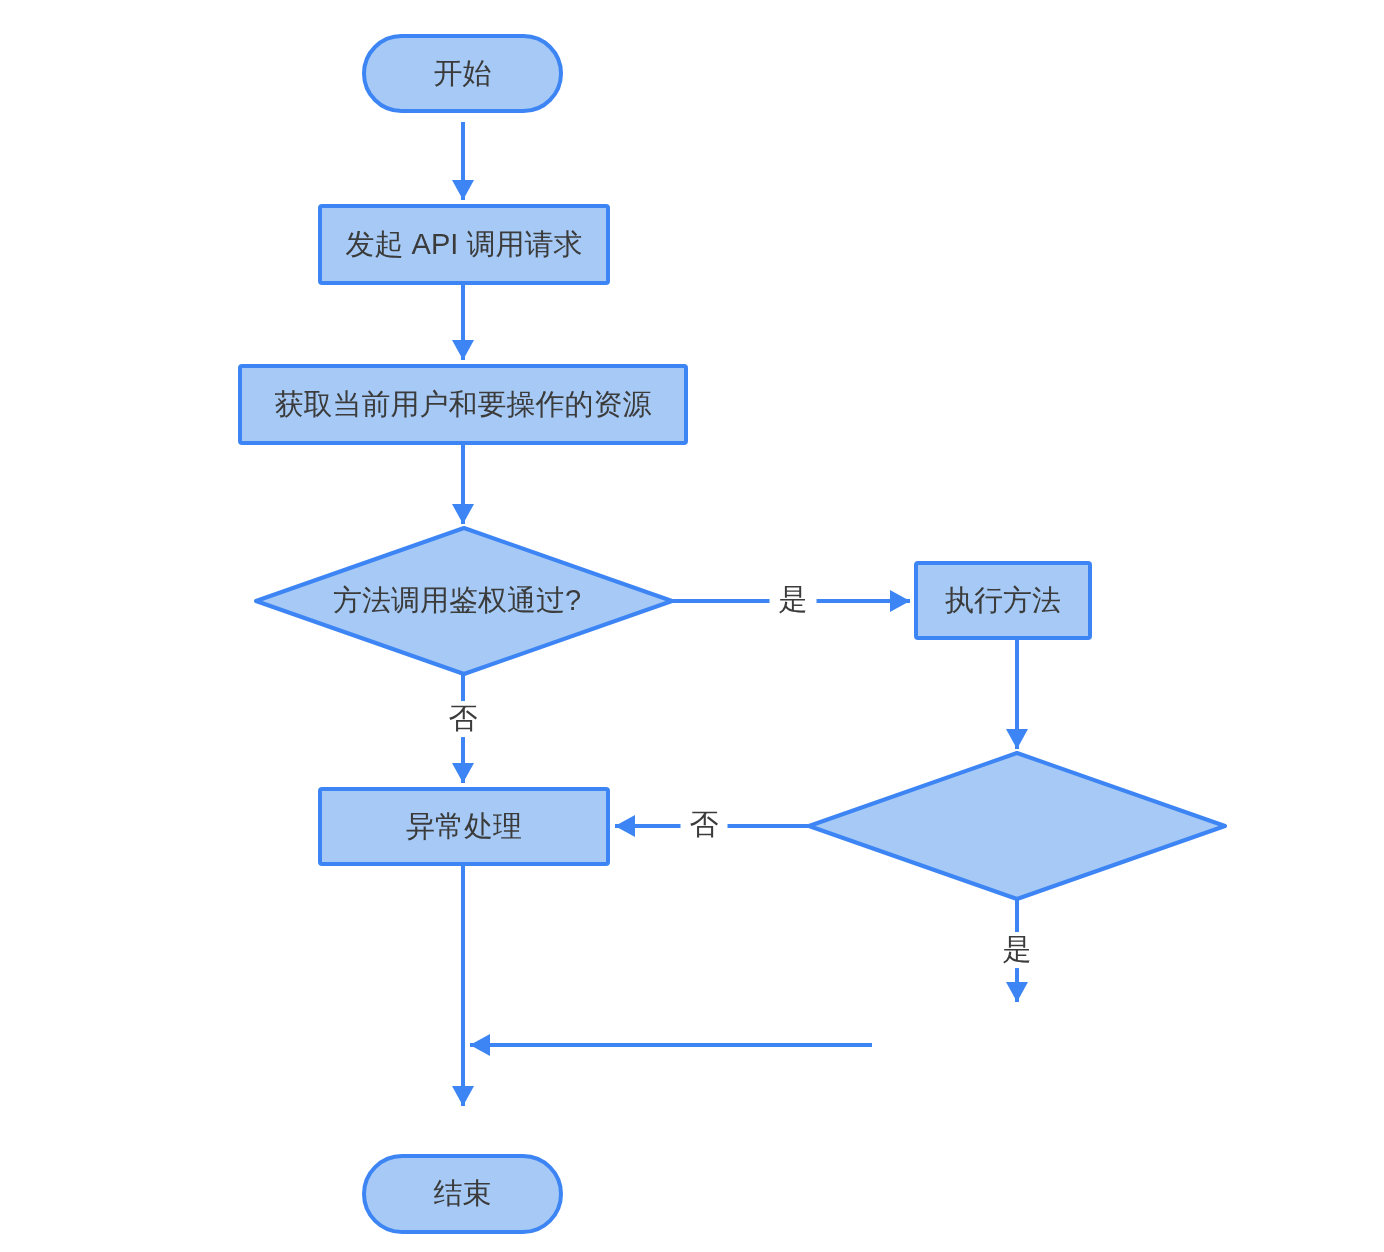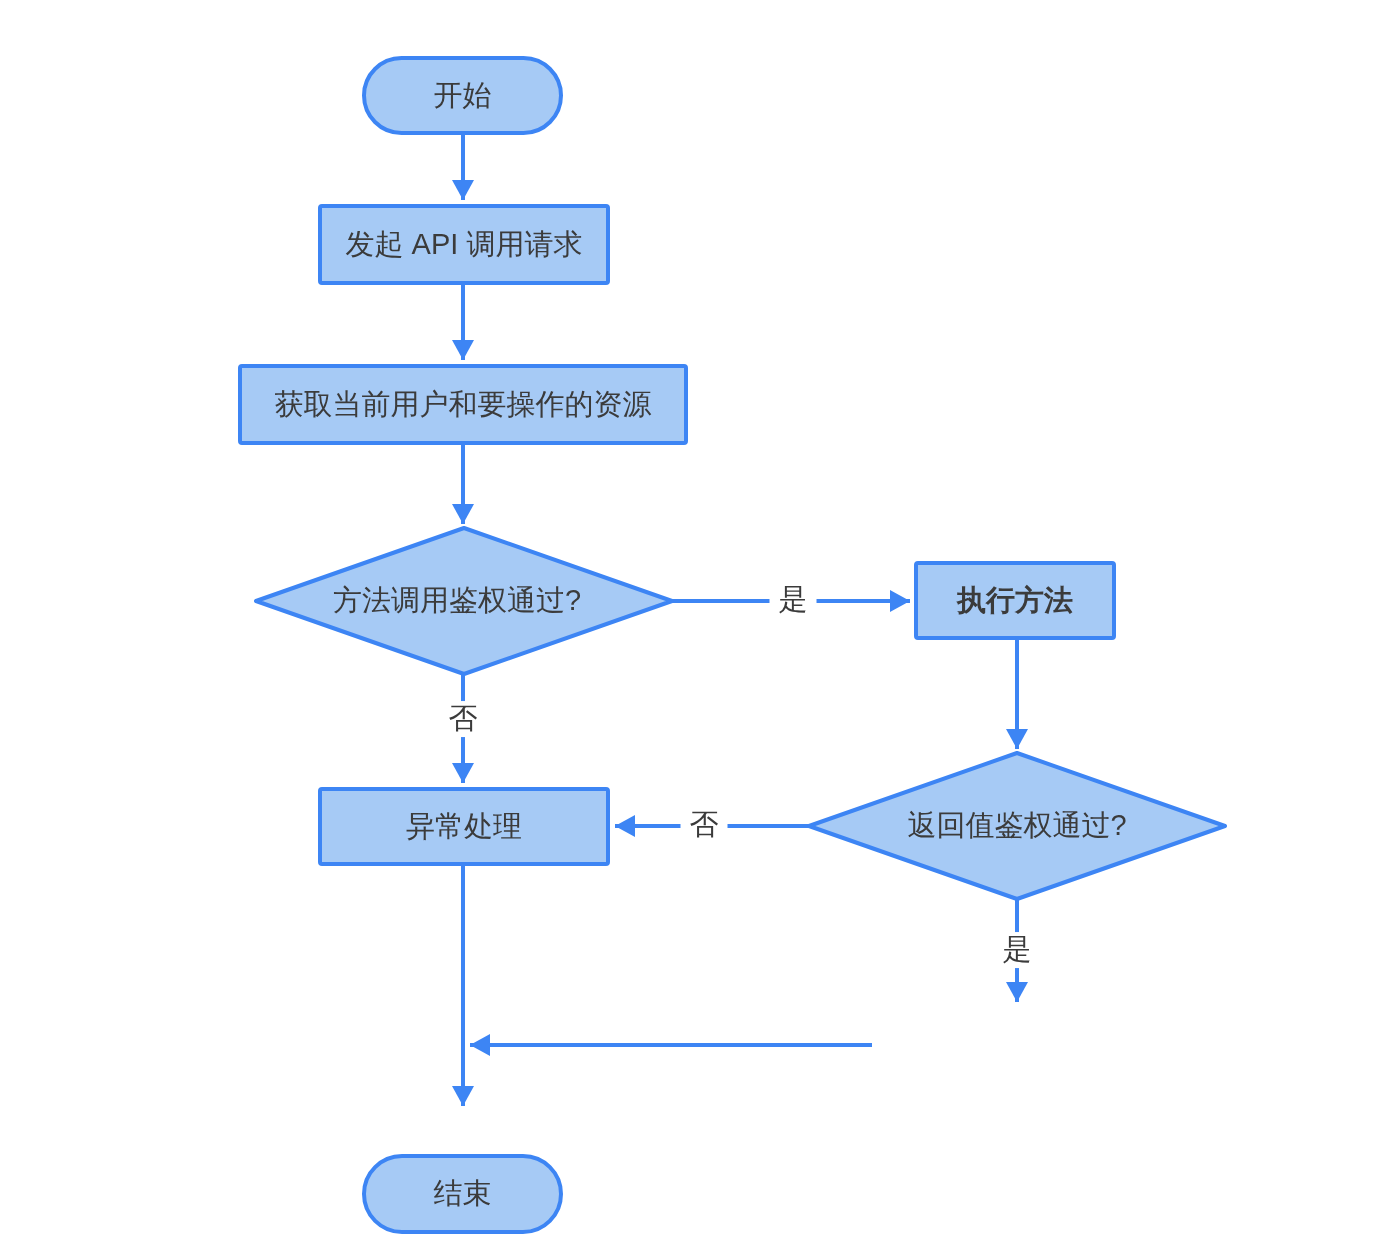--- a/index.html
+++ b/index.html
@@ -98,39 +98,38 @@
     <path class="edge" d="M1017 899 V1002" marker-end="url(#arrow)"></path>
 
     <path class="edge" d="M872 1045 H470" marker-end="url(#arrow)"></path>
 
     <path class="edge" d="M463 866 V1106" marker-end="url(#arrow)"></path>
 
     <polygon class="diamond" points="464,528 672,601 464,674 256,601"></polygon>
     <polygon class="diamond" points="1017,753 1225,826 1017,899 809,826"></polygon>
   </svg>
 
-  <div class="node terminator" style="left:362px; top:56px; width:201px; height:79px;">
+  <div class="node terminator" style="left:362px; top:34px; width:201px; height:79px;">
     <span>开始</span>
   </div>
 
   <div class="node process" style="left:318px; top:204px; width:292px; height:81px;">
     <span>发起 API 调用请求</span>
   </div>
 
   <div class="node process" style="left:238px; top:364px; width:450px; height:81px;text-align:right;">
     <span>获取当前用户和要操作的资源</span>
   </div>
 
   <div class="diamond-label" style="left:457px; top:601px;">方法调用鉴权通过?</div>
 
-  <div class="node process" style="left:914px; top:561px; width:202px; height:79px;font-weight:bold;">
+  <div class="node process" style="left:914px; top:561px; width:178px; height:79px;">
     <span>执行方法</span>
   </div>
 
-  <div class="diamond-label" style="left:1017px; top:826px;">返回值鉴权通过?</div>
 
   <div class="node process" style="left:318px; top:787px; width:292px; height:79px;">
     <span>异常处理</span>
   </div>
 
 
   <div class="node terminator" style="left:362px; top:1110px; width:201px; height:80px;margin-top:44px;">
     <span>结束</span>
   </div>
 

